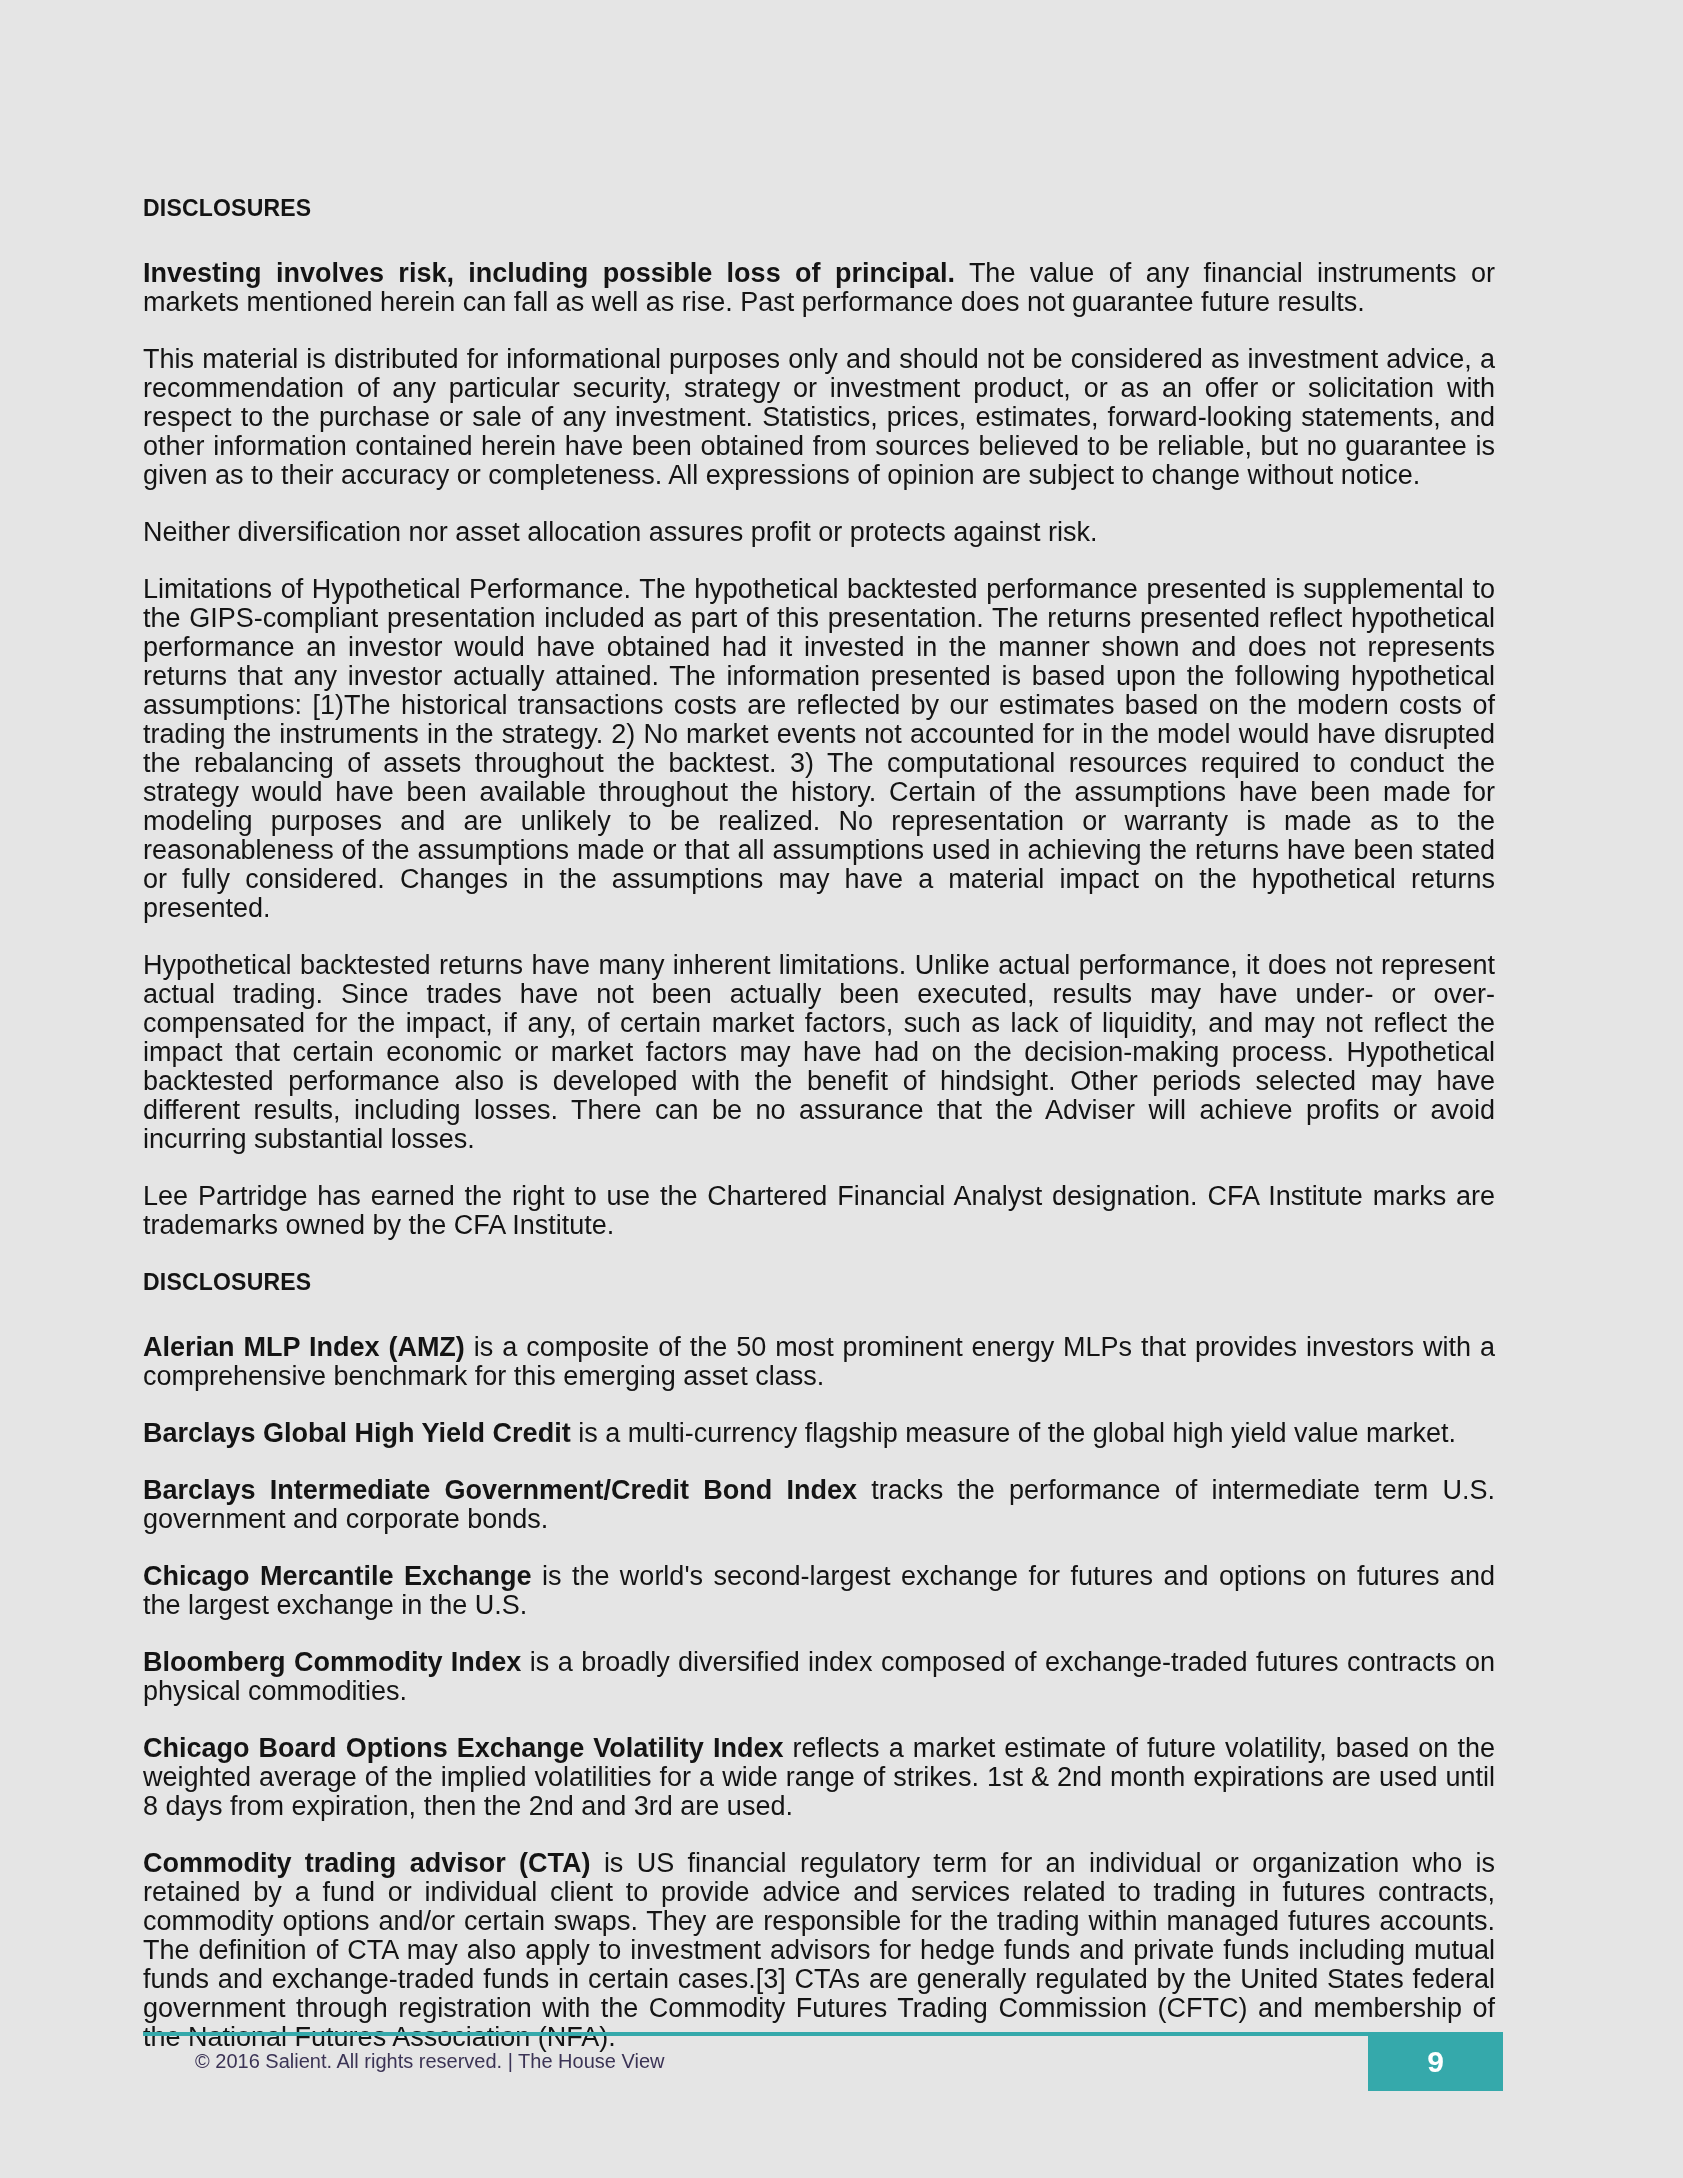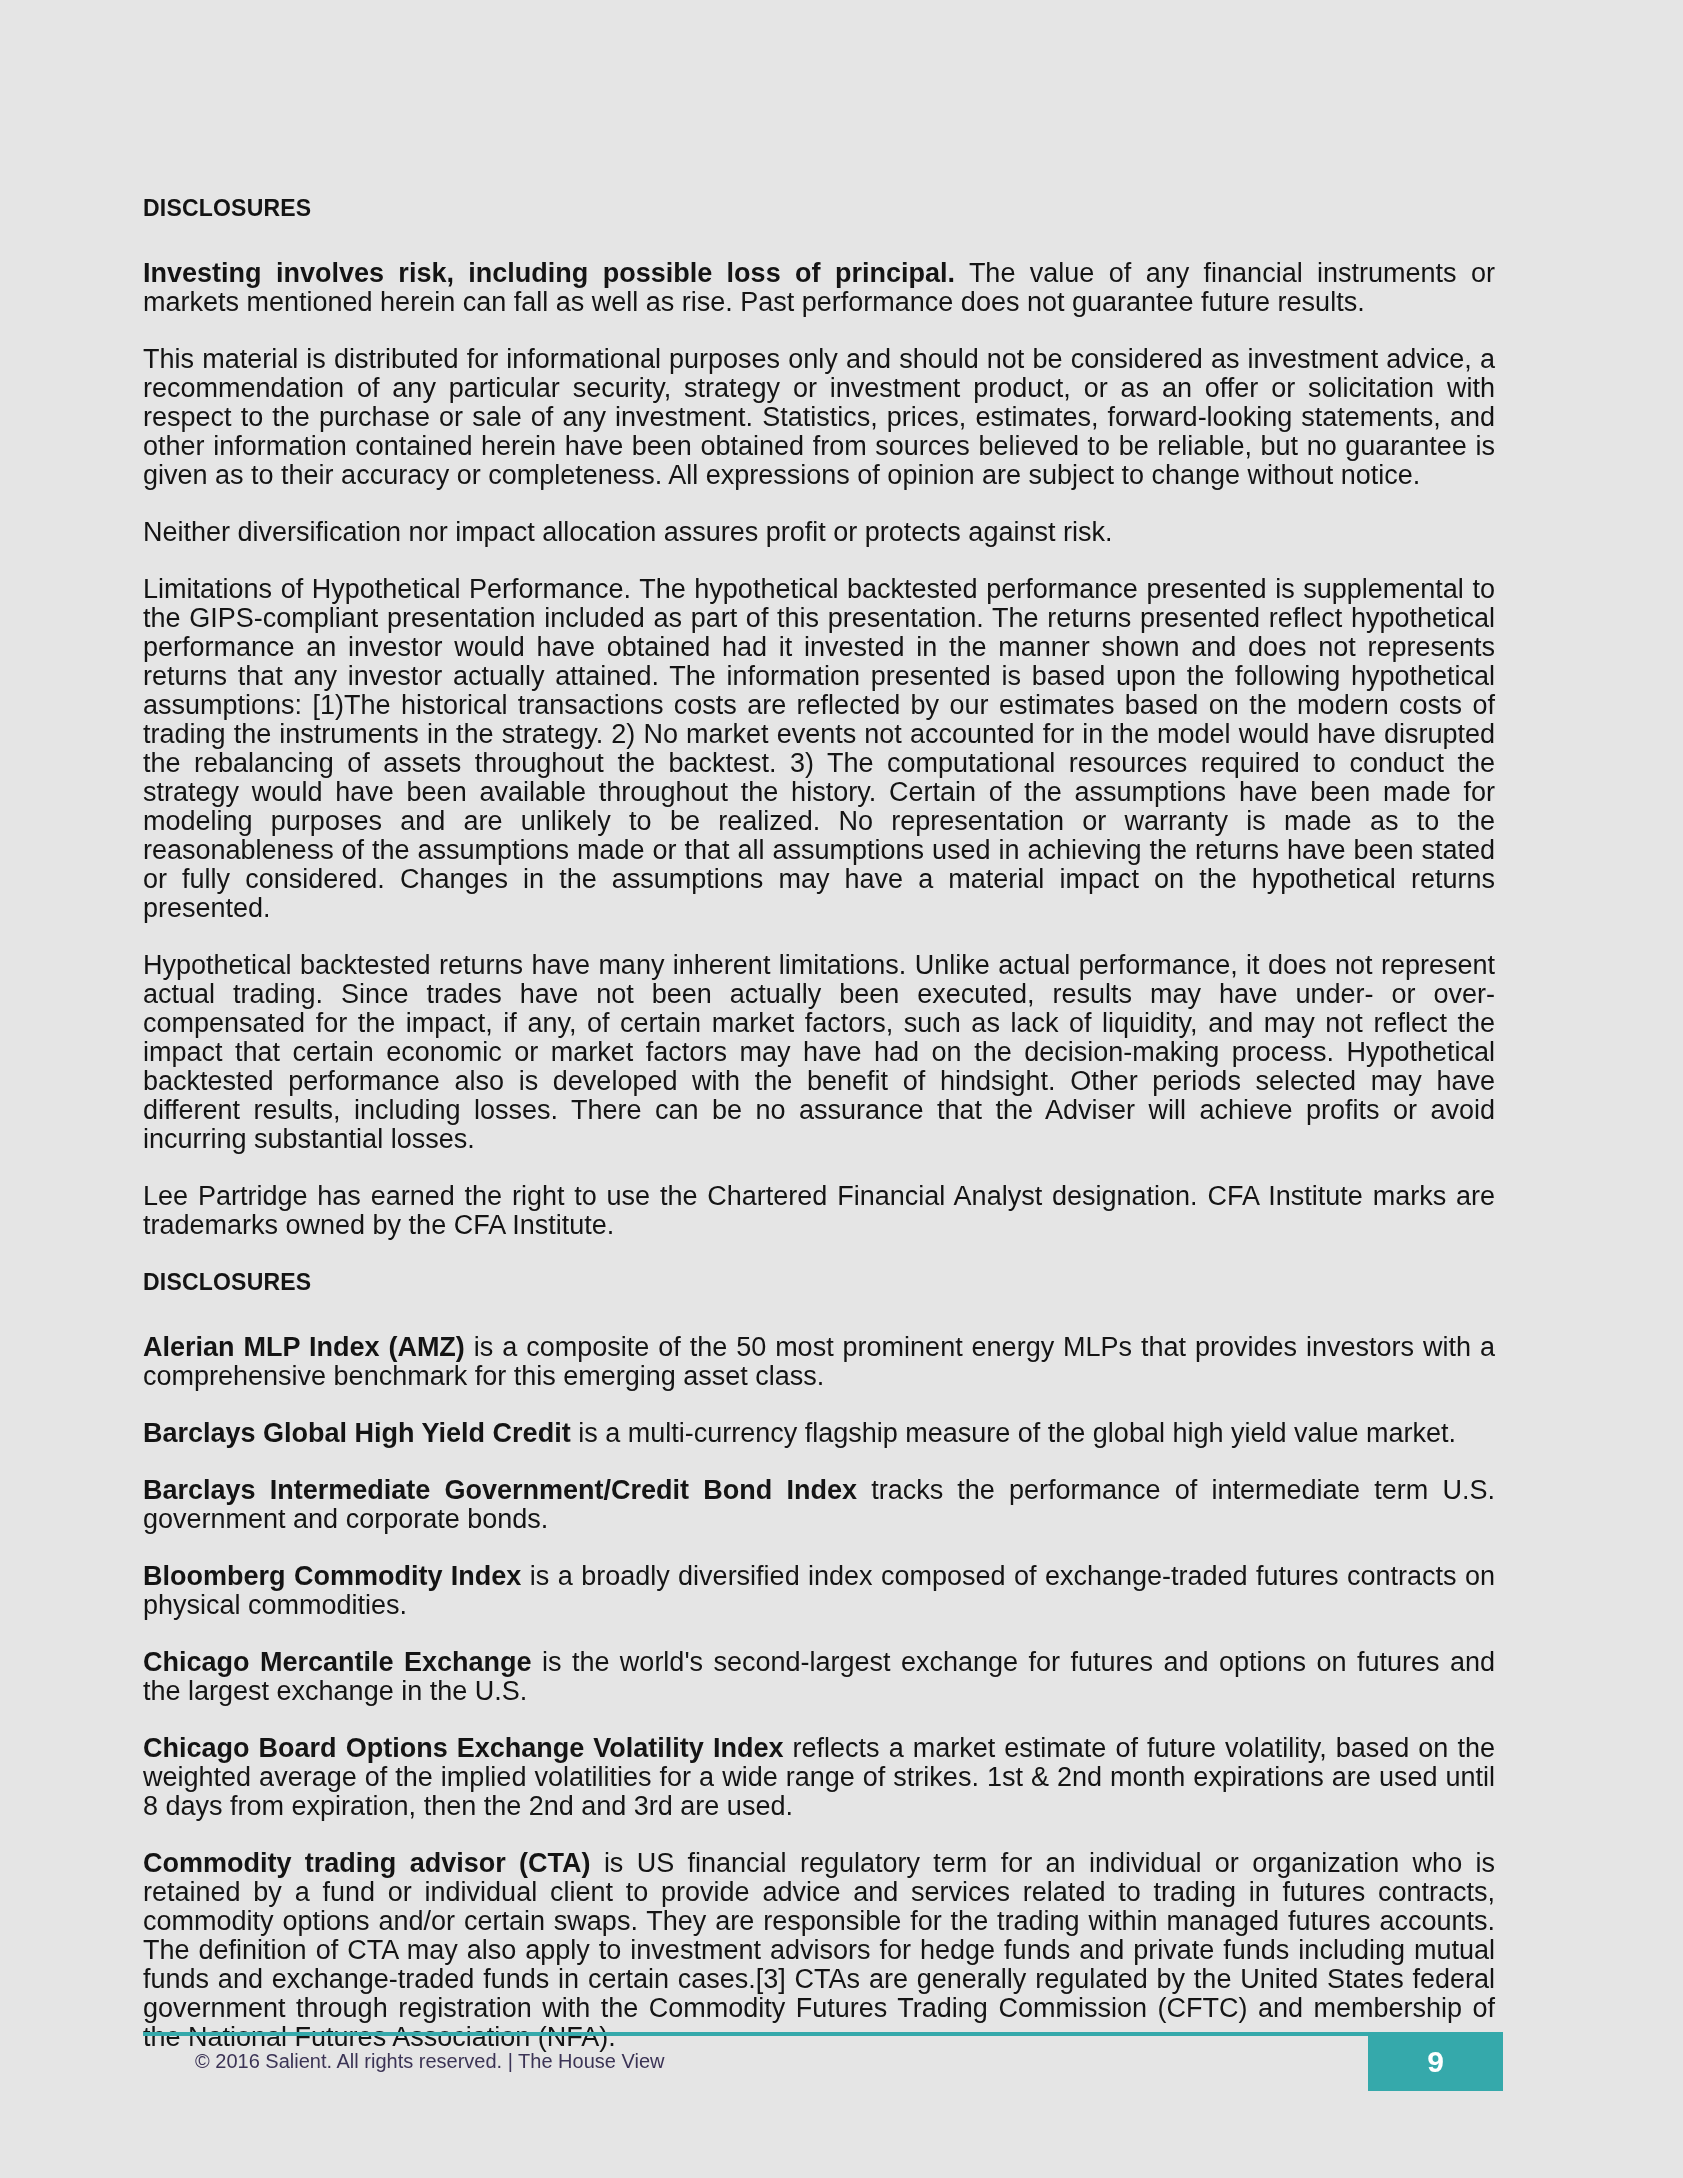--- a/index.html
+++ b/index.html
@@ -71,39 +71,39 @@
 
 <div class="page">
   <div class="content">
 
     <h2 class="first">DISCLOSURES</h2>
 
     <p><strong>Investing involves risk, including possible loss of principal.</strong> <span>The value of any financial instruments or markets mentioned herein can fall as well as rise. Past performance does not guarantee future results.</span></p>
 
     <p><span>This material is distributed for informational purposes only and should not be considered as investment advice, a recommendation of any particular security, strategy or investment product, or as an offer or solicitation with respect to the purchase or sale of any investment. Statistics, prices, estimates, forward-looking statements, and other information contained herein have been obtained from sources believed to be reliable, but no guarantee is given as to their accuracy or completeness. All expressions of opinion are subject to change without notice.</span></p>
 
-    <p><span>Neither diversification nor impact allocation assures profit or protects against risk.</span></p>
+    <p><span>Neither diversification nor asset allocation assures profit or protects against risk.</span></p>
 
     <p><span>Limitations of Hypothetical Performance.  The hypothetical backtested performance presented is supplemental to the GIPS-compliant presentation included as part of this presentation.  The returns presented reflect hypothetical performance an investor would have obtained had it invested in the manner shown and does not represents returns that any investor actually attained.  The information presented is based upon the following hypothetical assumptions: [1)The historical transactions costs are reflected by our estimates based on the modern costs of trading the instruments in the strategy. 2) No market events not accounted for in the model would have disrupted the rebalancing of assets throughout the backtest. 3) The computational resources required to conduct the strategy would have been available throughout the history.  Certain of the assumptions have been made for modeling purposes and are unlikely to be realized.  No representation or warranty is made as to the reasonableness of the assumptions made or that all assumptions used in achieving the returns have been stated or fully considered. Changes in the assumptions may have a material impact on the hypothetical returns presented.</span></p>
 
     <p><span>Hypothetical backtested returns have many inherent limitations.  Unlike actual performance, it does not represent actual trading.  Since trades have not been actually been executed, results may have under- or over-compensated for the impact, if any, of certain market factors, such as lack of liquidity, and may not reflect the impact that certain economic or market factors may have had on the decision-making process.  Hypothetical backtested performance also is developed with the benefit of hindsight.  Other periods selected may have different results, including losses. There can be no assurance that the Adviser will achieve profits or avoid incurring substantial losses.</span></p>
 
     <p><span>Lee Partridge has earned the right to use the Chartered Financial Analyst designation. CFA Institute marks are trademarks owned by the CFA Institute.</span></p>
 
     <h2>DISCLOSURES</h2>
 
     <p><strong>Alerian MLP Index (AMZ)</strong> <span>is a composite of the 50 most prominent energy MLPs that provides investors with a comprehensive benchmark for this emerging asset class.</span></p>
 
     <p><strong>Barclays Global High Yield Credit</strong> <span>is a multi-currency flagship measure of the global high yield value market.</span></p>
 
     <p><strong>Barclays Intermediate Government/Credit Bond Index</strong> <span>tracks the performance of intermediate term U.S. government and corporate bonds.</span></p>
 
+    <p><strong>Chicago Mercantile Exchange</strong> <span>is the world's second-largest exchange for futures and options on futures and the largest exchange in the U.S.</span></p>
+
     <p><strong>Bloomberg Commodity Index</strong> <span>is a broadly diversified index composed of exchange-traded futures contracts on physical commodities.</span></p>
-
-    <p><strong>Chicago Mercantile Exchange</strong> <span>is the world's second-largest exchange for futures and options on futures and the largest exchange in the U.S.</span></p>
 
     <p><strong>Chicago Board Options Exchange Volatility Index</strong> <span>reflects a market estimate of future volatility, based on the weighted average of the implied volatilities for a wide range of strikes. 1st &amp; 2nd month expirations are used until 8 days from expiration, then the 2nd and 3rd are used.</span></p>
 
     <p><strong>Commodity trading advisor (CTA)</strong> <span>is US financial regulatory term for an individual or organization who is retained by a fund or individual client to provide advice and services related to trading in futures contracts, commodity options and/or certain swaps. They are responsible for the trading within managed futures accounts. The definition of CTA may also apply to investment advisors for hedge funds and private funds including mutual funds and exchange-traded funds in certain cases.[3] CTAs are generally regulated by the United States federal government through registration with the Commodity Futures Trading Commission (CFTC) and membership of the National Futures Association (NFA).</span></p>
 
   </div>
 
   <div class="footer-rule"></div>
   <div class="footer-copyright">© 2016 Salient. All rights reserved. | The House View</div>
   <div class="page-number-badge">9</div>

